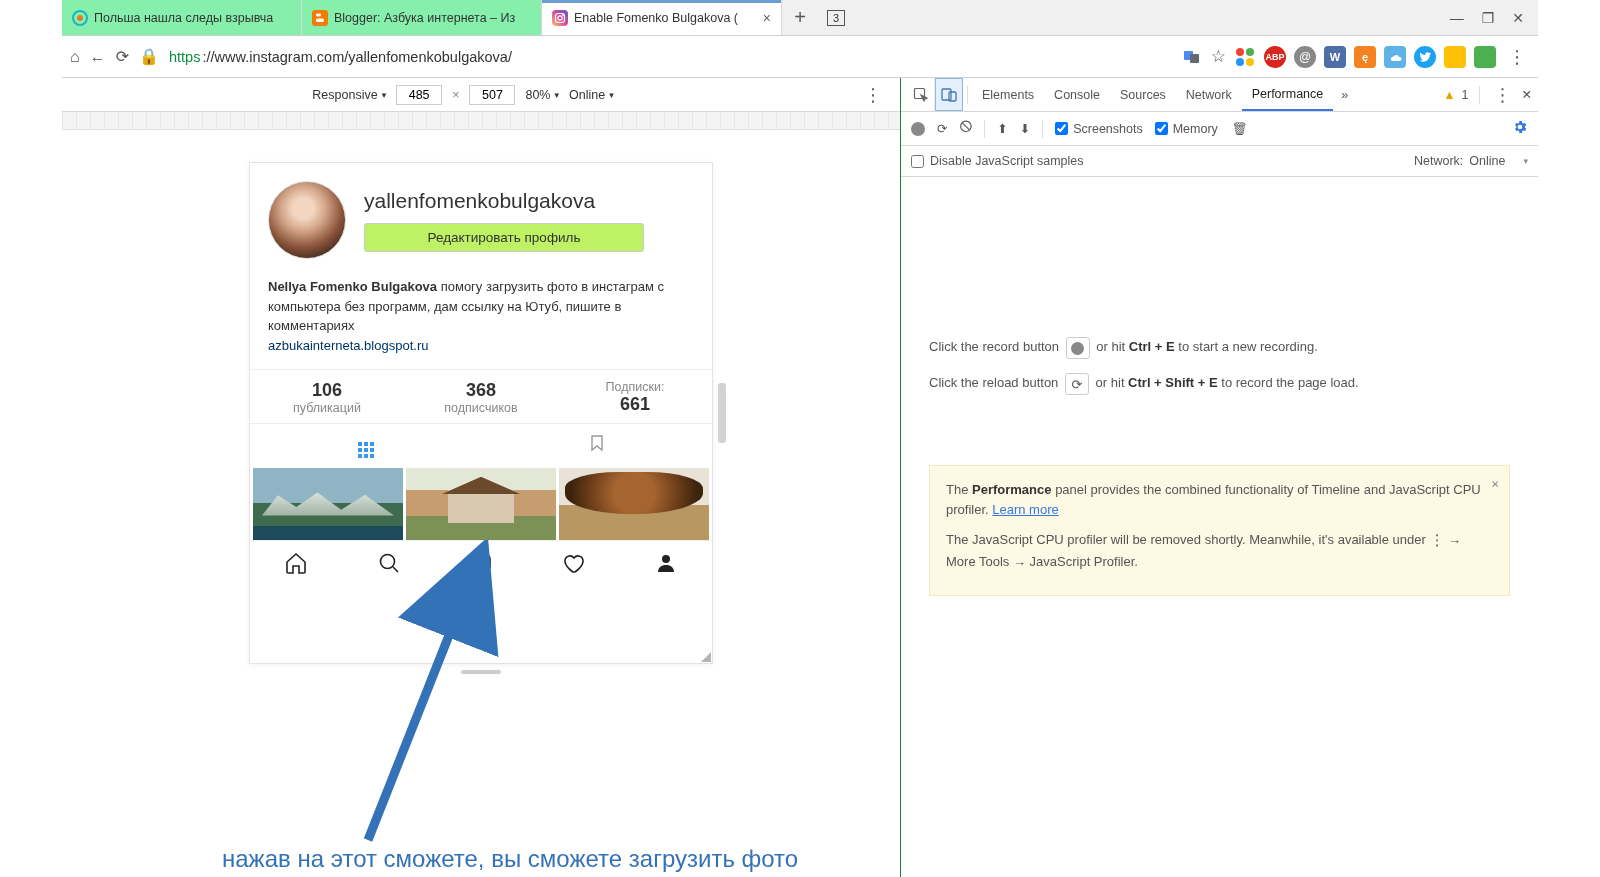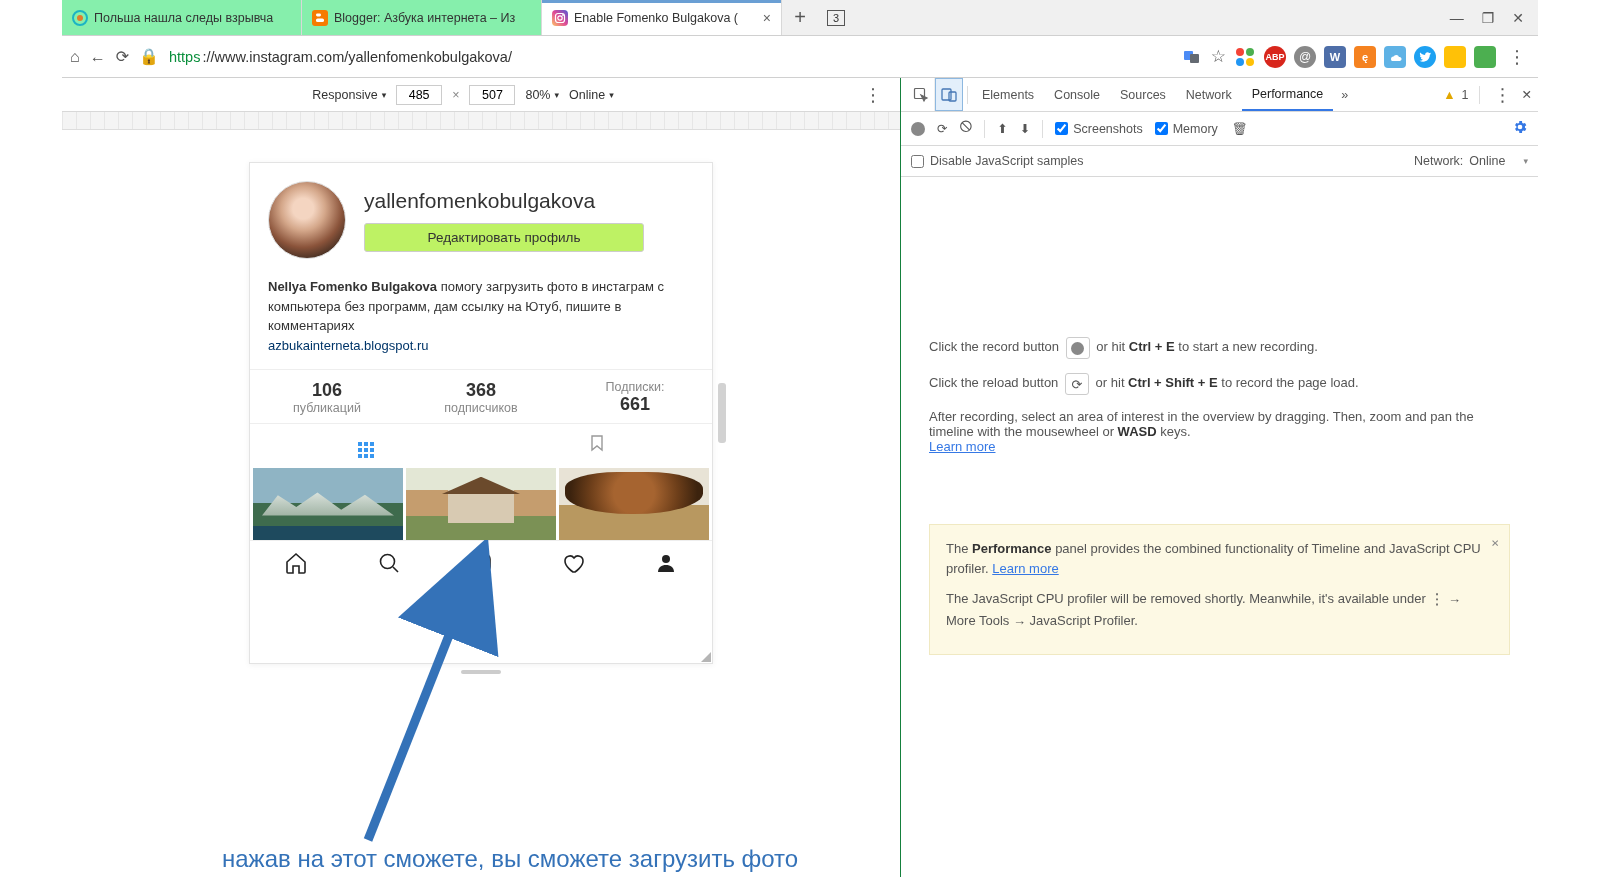--- a/index.html
+++ b/index.html
@@ -426,26 +426,20 @@
           <b>Ctrl + E</b>
           <span> to start a new recording.</span>
         </p>
         <p>
           <span>Click the reload button </span>
           <span class="kbtn">⟳</span>
           <span> or hit </span>
           <b>Ctrl + Shift + E</b>
           <span> to record the page load.</span>
         </p>
-        <p>
-          <span>After recording, select an area of interest in the overview by dragging. Then, zoom and pan the timeline with the mousewheel or </span>
-          <b>WASD</b>
-          <span> keys.</span><br>
-          <a>Learn more</a>
-        </p>
 
         <div class="info-box">
           <span class="info-close">×</span>
           <p>
             <span>The </span>
             <b>Performance</b>
             <span> panel provides the combined functionality of Timeline and JavaScript CPU profiler. </span>
             <a>Learn more</a>
           </p>
           <p>

